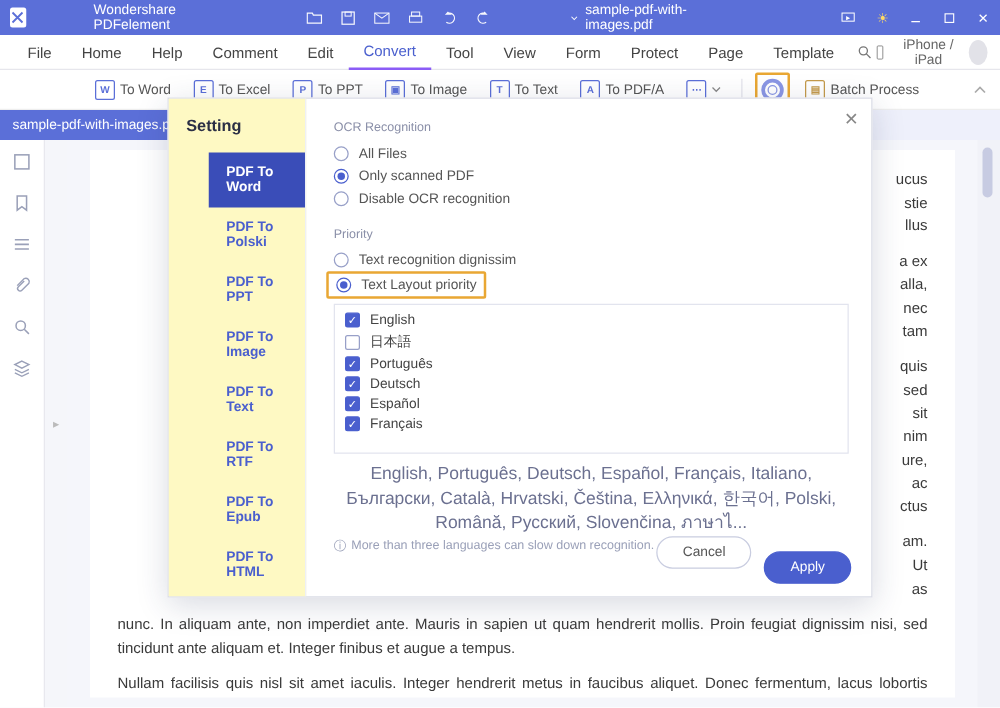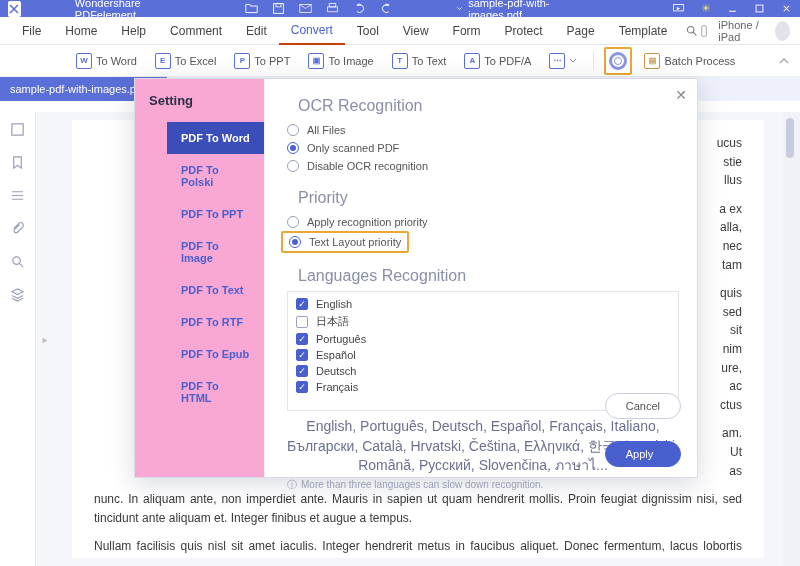--- a/index.html
+++ b/index.html
@@ -1,34 +1,34 @@
 <!DOCTYPE html>
 <html><head>
 <meta charset="utf-8">
 <style>
 * { margin: 0; padding: 0; box-sizing: border-box; font-family: -apple-system, BlinkMacSystemFont, "Segoe UI", Arial, sans-serif; }
 body { width: 800px; height: 566px; overflow: hidden; background: #fff; position: relative; }
 
 
-.titlebar { height: 17px; background: #5b6fd8; display: flex; align-items: center; padding: 0 8px; color: #fff; font-size: 11px; gap: 48px; }
+.titlebar { height: 28px; background: #5b6fd8; display: flex; align-items: center; padding: 0 8px; color: #fff; font-size: 11px; gap: 48px; }
 .titlebar .logo { width: 16px; height: 16px; background: #fff; margin-right: 6px; border-radius: 2px; display:flex; align-items:center; justify-content:center;}
 .titlebar .logo svg { width:10px; height:10px; }
 .titlebar .tb-icons { display: flex; gap: 14px; margin-left: 18px; align-items: center; }
 .titlebar .tb-icons span { opacity: .95; cursor: pointer; }
 .titlebar .doc { margin-left: 14px; display:flex; align-items:center; gap:4px;}
 .titlebar .spacer { flex: 1; }
 .titlebar .win-icons { display: flex; gap: 16px; align-items: center; }
 .titlebar .win-icons span { cursor: pointer; }
 
 
 .menubar { height: 28px; background: #fff; border-bottom: 1px solid #e6e6ec; display: flex; align-items: center; padding: 0 10px; font-size: 12px; color: #444; }
 .menubar .mitem { padding: 0 12px; cursor: pointer; }
-.menubar .mitem.active { color: #4a5fce; border-bottom: 2px solid #c2410c; height: 28px; line-height: 26px; }
+.menubar .mitem.active { color: #4a5fce; border-bottom: 2px solid #8b5cf6; height: 28px; line-height: 26px; }
 .menubar .search-ic { margin-left: 6px; color: #777; cursor:pointer;}
-.menubar .right { margin-left: auto; display: flex; align-items: center; gap: 8px; color:#666;}
+.menubar .right { margin-left: auto; display: flex; align-items: center; gap: 8px; color:#666;text-align:center;}
 .menubar .avatar { width: 20px; height: 20px; border-radius: 50%; background: #e2e2e8; }
 
 
 .toolbar { height: 32px; background: #fff; display: flex; align-items: center; padding: 0 10px 0 70px; font-size: 11px; color: #555; gap: 6px; border-bottom:1px solid #eee;}
 .tool { display: flex; align-items: center; gap: 4px; padding: 2px 6px; cursor: pointer; }
 .tool .ticon { width: 16px; height: 16px; border:1px solid #5b6fd8; border-radius:2px; display:flex; align-items:center; justify-content:center; color:#5b6fd8; font-size:8px; font-weight:bold;}
 .tool.boxed { border: 2px solid #e9a733; padding: 3px; border-radius: 2px; }
 .gear-ring { width:18px; height:18px; border:3px solid #8a96e4; border-radius:50%; position:relative; }
 .gear-ring::after{content:''; position:absolute; inset:2px; border:1px solid #8a96e4; border-radius:50%;}
 .toolbar .expand { margin-left: auto; color: #999; cursor:pointer;}
@@ -45,45 +45,45 @@
 .leftrail2 { width: 18px; background:#f5f6fa; display:flex; align-items:center; justify-content:center; color:#bbb; font-size:10px;}
 
 .docpage { flex: 1; background: #f5f6fb; padding: 8px 18px; overflow: hidden; position:relative;}
 .paper { background: #fff; width: 100%; height: 100%; padding: 14px 22px; font-size: 12px; color: #3a3a3a; line-height: 1.55; overflow:hidden;}
 .paper p { margin-bottom: 10px; text-align: justify; }
 .rightscroll { width: 18px; background: #f1f2f8; position:relative;}
 .rightscroll .thumb { position:absolute; top:6px; left:4px; width:8px; height:40px; background:#c7cbe2; border-radius:4px;}
 
 
 .dialog { position: absolute; top: 78px; left: 134px; width: 564px; height: 400px; background: #fff; border: 1px solid #dadce6; box-shadow: 0 6px 24px rgba(40,50,90,.18); display: flex; z-index: 50; }
-.dialog .side { width: 130px; background: #f9a8d4; border-right: 1px solid #eef0f6; padding-top: 6px; }
+.dialog .side { width: 110px; background: #fef9c3; border-right: 1px solid #eef0f6; padding-top: 6px; }
 .dialog .side h3 { font-size: 13px; font-weight: 700; color: #2b2f45; padding: 8px 14px 14px; }
 .dialog .side .sitem { font-size: 11px; color: #4a5fce; padding: 10px 14px; cursor: pointer; font-weight:600;margin-left:32px;}
 .dialog .side .sitem.sel { background: #3a4db8; color: #fff; }
 .dialog .main { flex: 1; padding: 12px 18px 10px 22px; position: relative; font-size: 11px; color: #555;}
 .dialog .closex { position: absolute; top: 8px; right: 10px; font-size: 14px; color: #888; cursor: pointer; }
-.dialog .sect-label { color: #8a8fa8; font-size: 16px; margin: 6px 11px 6px; }
+.dialog .sect-label { color: #8a8fa8; font-size: 10px; margin: 6px 0 6px; }
 .dialog .radio-row { display: flex; align-items: center; gap: 8px; padding: 3px 0; cursor:pointer;}
 .radio { width: 12px; height: 12px; border: 1.5px solid #98a0c8; border-radius: 50%; display:inline-flex; align-items:center; justify-content:center;}
 .radio.checked { border-color:#4a5fce;}
 .radio.checked::after { content:''; width:6px; height:6px; background:#4a5fce; border-radius:50%;}
 .hl-box { border: 2px solid #e9a733; padding: 3px 6px; display: inline-flex; margin-left:-6px; border-radius:2px;}
 
 .langbox { border: 1px solid #e2e4ee; height: 120px; margin-top: 4px; overflow-y: auto; padding: 4px 8px; position:relative;}
 .langbox::-webkit-scrollbar{width:10px;} .langbox::-webkit-scrollbar-thumb{background:#c7cbe2;border-radius:5px;}
 .lang-row { display:flex; align-items:center; gap:8px; padding:2px 0; font-size:11px; color:#444;}
 .cb { width:12px; height:12px; border:1.5px solid #98a0c8; border-radius:2px; display:inline-flex; align-items:center; justify-content:center; font-size:9px; color:#fff;}
 .cb.checked { background:#4a5fce; border-color:#4a5fce;}
 .cb.checked::after{content:'✓';}
 
 .langs-summary { font-size: 14px; color: #6b7090; margin-top: 6px; line-height:1.4;text-align:center;}
 .langs-note { font-size: 10px; color: #9aa0b8; margin-top: 2px; display:flex; align-items:center; gap:4px;}
 .langs-note::before{content:'ⓘ'; font-size:10px;}
 
-.dlg-buttons { position: absolute; bottom: 10px; right: 16px; display: flex; gap: 10px; flex-direction: column; }
+.dlg-buttons { position: absolute; bottom: 10px; right: 16px; display: flex; gap: 10px; }
 .btn { height: 26px; padding: 0 20px; border-radius: 14px; font-size: 11px; border: 1px solid #c9cde0; background:#fff; color:#555; cursor:pointer; display:flex; align-items:center;}
 .btn.primary { background: #4a5fce; border-color:#4a5fce; color:#fff;margin-top:12px; }
 
 svg { display:block; }
 </style>
 </head>
 <body>
 
 <div class="titlebar">
   <span class="logo">
@@ -318,50 +318,49 @@
         <span>Only scanned PDF</span>
       </div>
     <div class="radio-row">
         <span class="radio"></span>
         <span>Disable OCR recognition</span>
       </div>
 
     <div class="sect-label" style="margin-top:14px">Priority</div>
     <div class="radio-row">
         <span class="radio"></span>
-        <span>Apply recognition priority</span>
+        <span>Text recognition dignissim</span>
       </div>
     <div class="hl-box">
       <div class="radio-row" style="padding:0">
           <span class="radio checked"></span>
           <span>Text Layout priority</span>
         </div>
     </div>
 
-    <div class="sect-label" style="margin-top:14px">Languages Recognition</div>
     <div class="langbox">
       <div class="lang-row">
           <span class="cb checked"></span>
           <span>English</span>
         </div>
       <div class="lang-row">
           <span class="cb"></span>
           <span>日本語</span>
         </div>
       <div class="lang-row">
           <span class="cb checked"></span>
           <span>Português</span>
         </div>
       <div class="lang-row">
           <span class="cb checked"></span>
+          <span>Deutsch</span>
+        </div>
+      <div class="lang-row">
+          <span class="cb checked"></span>
           <span>Español</span>
-        </div>
-      <div class="lang-row">
-          <span class="cb checked"></span>
-          <span>Deutsch</span>
         </div>
       <div class="lang-row">
           <span class="cb checked"></span>
           <span>Français</span>
         </div>
     </div>
     <div class="langs-summary">English, Português, Deutsch, Español, Français, Italiano, Български, Català, Hrvatski, Čeština, Ελληνικά, 한국어, Polski, Română, Русский, Slovenčina, ภาษาไ...</div>
     <div class="langs-note">
         <span>More than three languages can slow down recognition.</span>
       </div>

